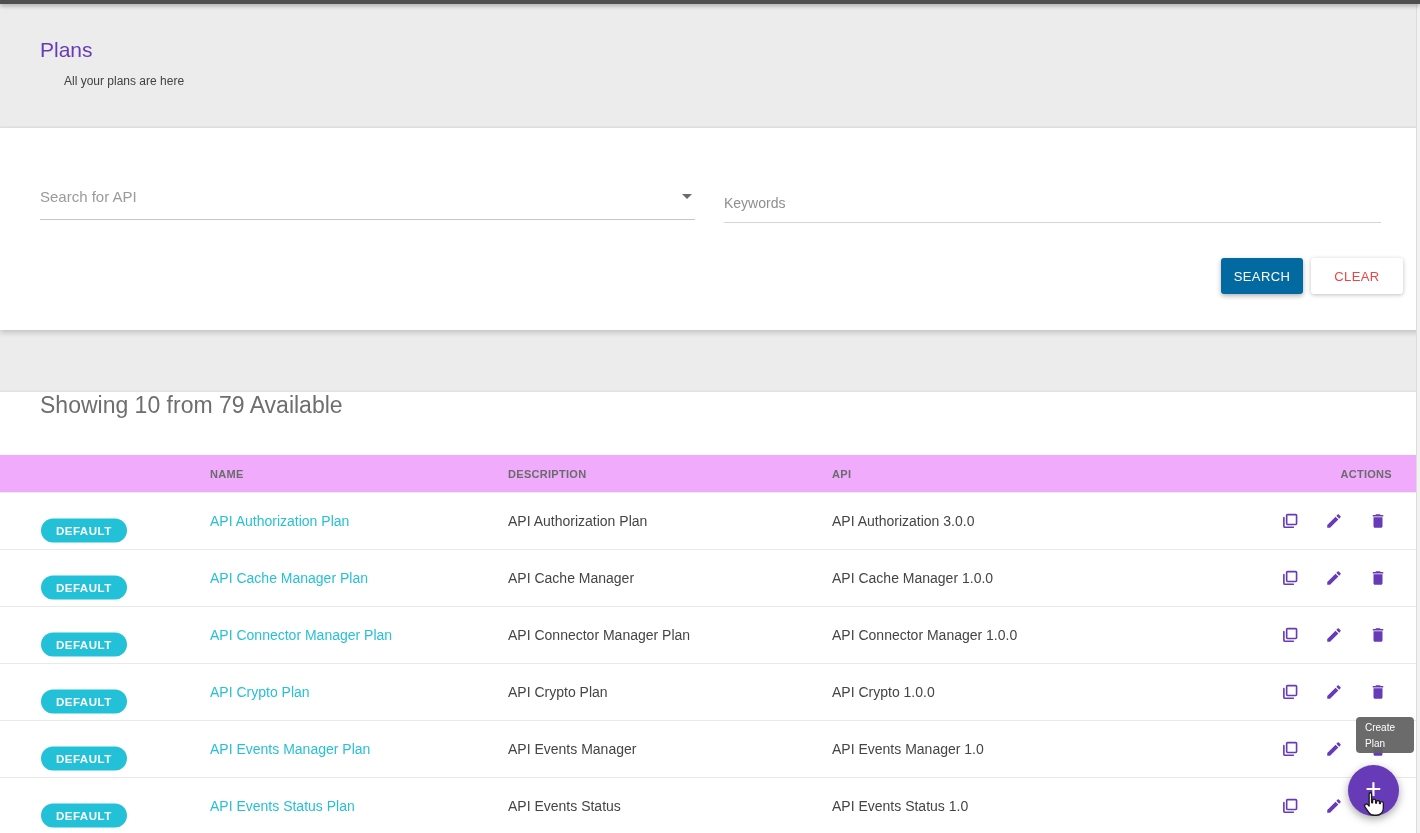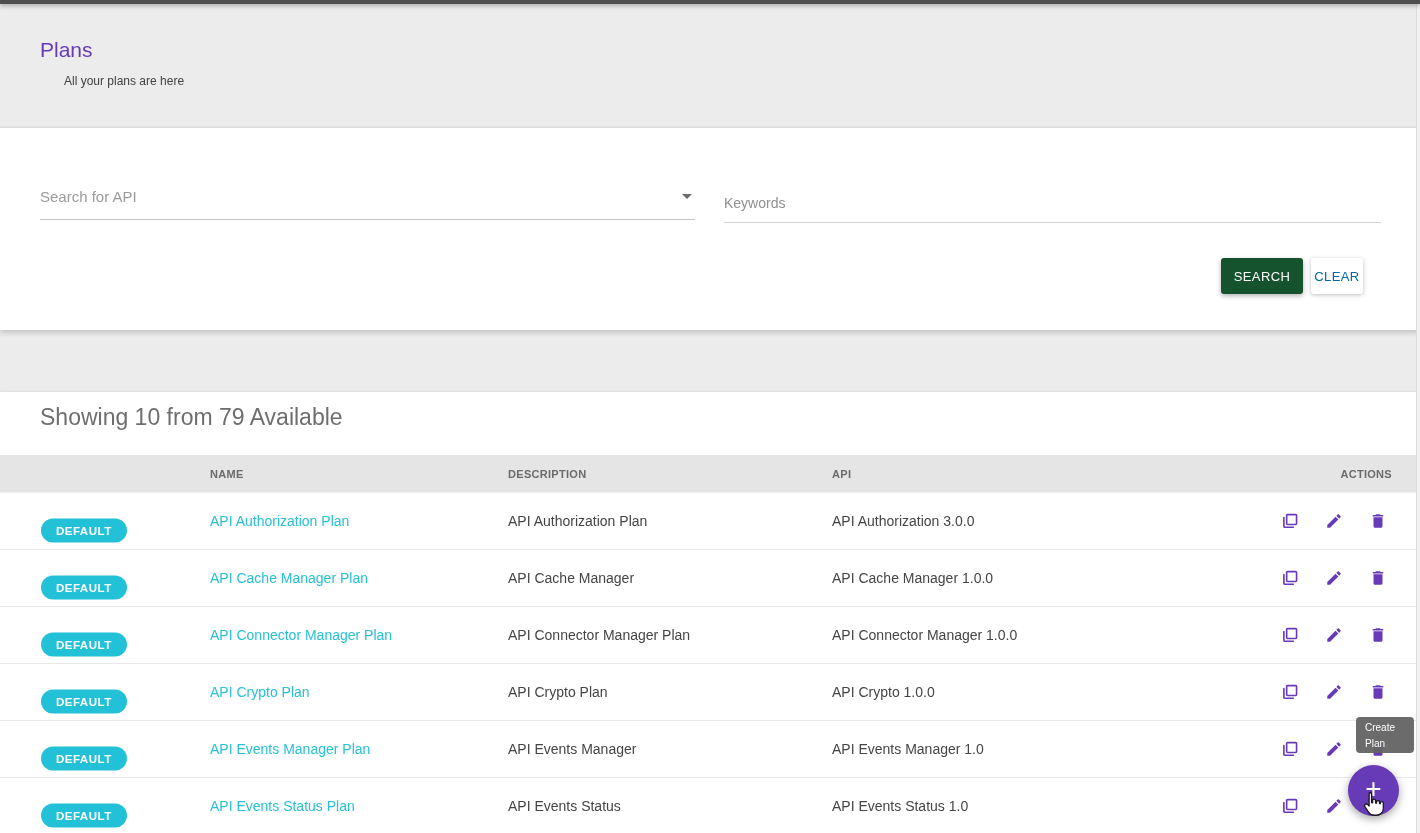--- a/index.html
+++ b/index.html
@@ -24,30 +24,30 @@
   .select-field .ph { position:absolute; left:0; top:8px; font-size:15px; color:#9b9b9b; }
   .caret { position:absolute; right:3px; top:14px; width:0; height:0;
            border-left:5px solid transparent; border-right:5px solid transparent;
            border-top:5px solid #6b6b6b; }
   .text-field { position:absolute; left:724px; top:56px; width:657px; height:39px;
                 border:none; border-bottom:1px solid #d4d4d4; background:transparent;
                 font-family:"Liberation Sans", sans-serif; font-size:14px; color:#424242; outline:none; }
   .text-field::placeholder { color:#8f8f8f; opacity:1; }
   .btn { position:absolute; top:130px; height:36px; border:none; border-radius:3px;
          font-family:"Liberation Sans", sans-serif; font-size:13px; letter-spacing:.4px; cursor:pointer; }
-  .btn-search { left:1221px; width:82px; background:#14532d; color:#ffffff;
+  .btn-search { left:1221px; width:82px; background:#0369a1; color:#ffffff;
                 box-shadow:0 2px 5px rgba(0,0,0,.3); }
-  .btn-clear { left:1311px; width:52px; background:#ffffff; color:#0369a1;
+  .btn-clear { left:1311px; width:92px; background:#ffffff; color:#ef4444;
                box-shadow:0 1px 4px rgba(0,0,0,.25); }
 
   
   .results { position:absolute; left:0; top:392px; width:1420px; height:441px; background:#ffffff;
              box-shadow:0 -1px 2px rgba(0,0,0,.06); }
-  .results-summary { position:absolute; left:40px; top:12px; font-size:23px; font-weight:400; color:#6e6e6e; }
-  .thead { position:absolute; left:0; top:63px; width:1420px; height:38px; background:#e5e5e5;
+  .results-summary { position:absolute; left:40px; top:0; font-size:23px; font-weight:400; color:#6e6e6e; }
+  .thead { position:absolute; left:0; top:63px; width:1420px; height:38px; background:#f0abfc;
            border-bottom:1px solid #ececec; }
   .th { position:absolute; top:50%; transform:translateY(-50%); font-size:11px; font-weight:700;
         color:#6b6b6b; letter-spacing:.3px; }
   .th-name { left:210px; } .th-desc { left:508px; } .th-api { left:832px; }
   .th-actions { right:28px; }
   .tbody { position:absolute; left:0; top:101px; width:1420px; }
   .trow { position:relative; width:1420px; height:57px; background:#ffffff; border-bottom:1px solid #e9e9e9; }
   .cell { position:absolute; top:50%; transform:translateY(-50%); font-size:14px; color:#454545; }
   .c-badge { left:41px; } .c-name { left:210px; } .c-desc { left:508px; } .c-api { left:832px; }
   .badge { display:inline-block; background:#22c1d8; color:#fff; font-size:11.5px; font-weight:700;

